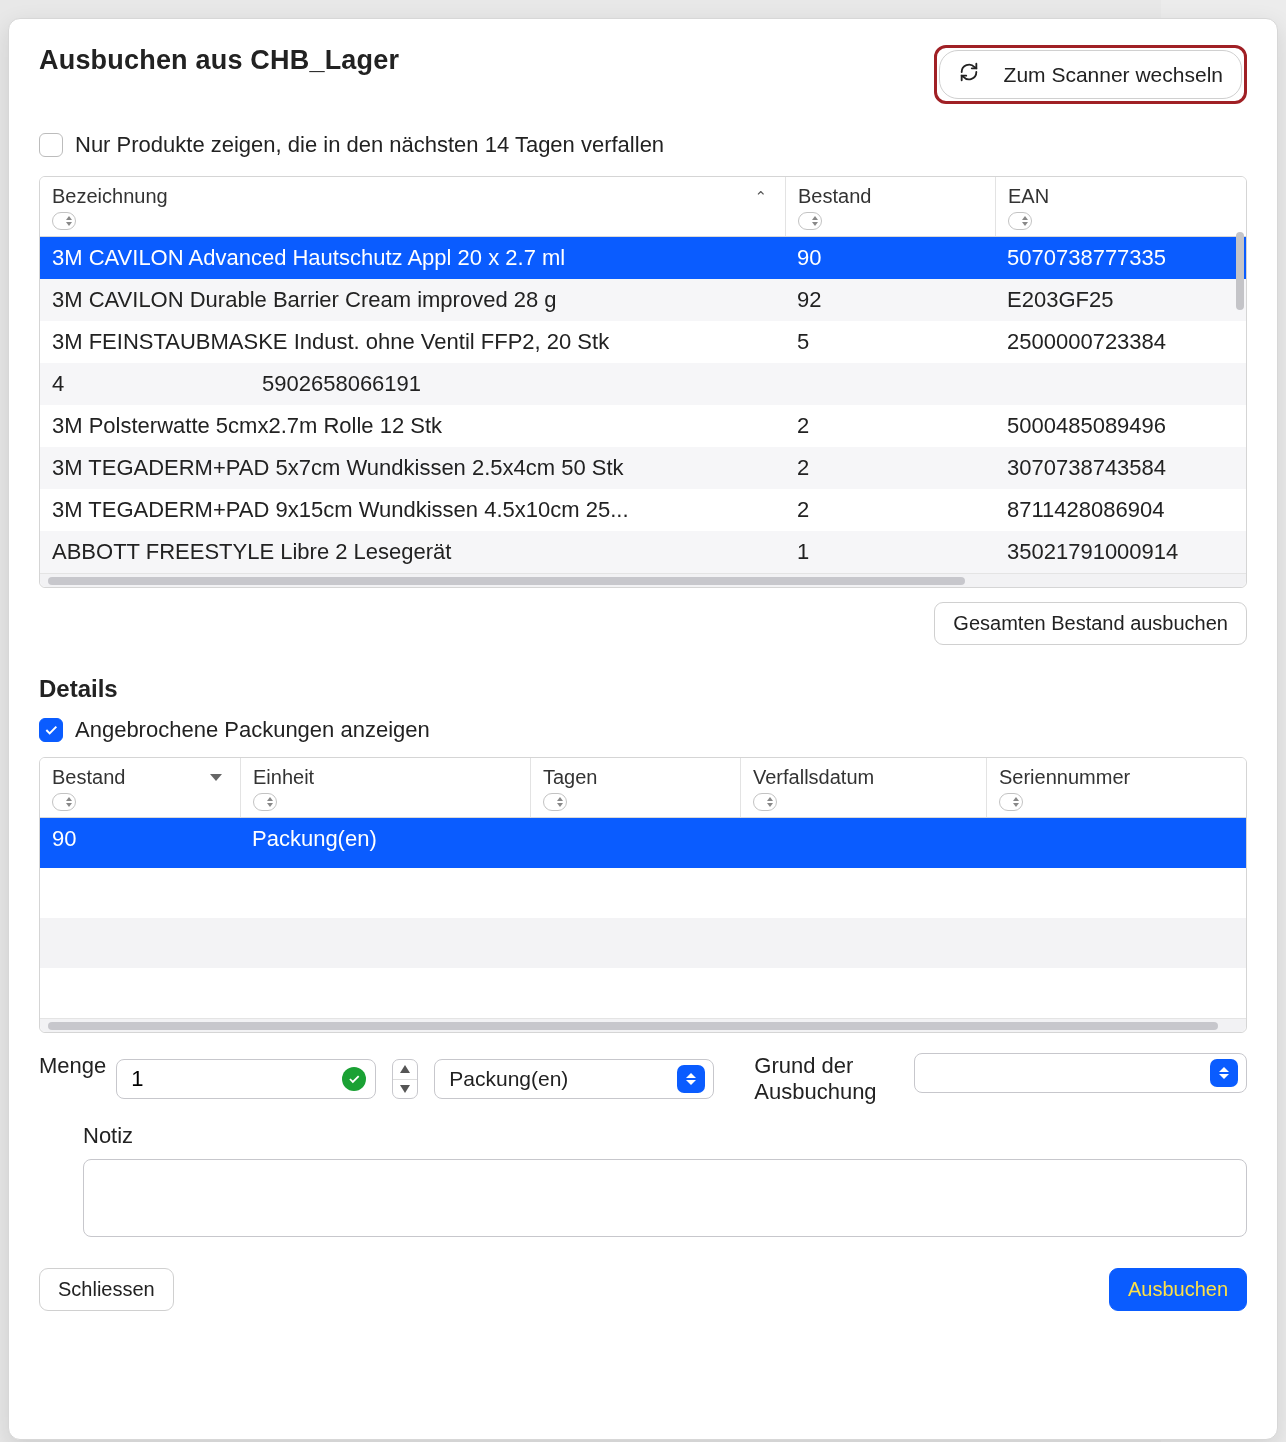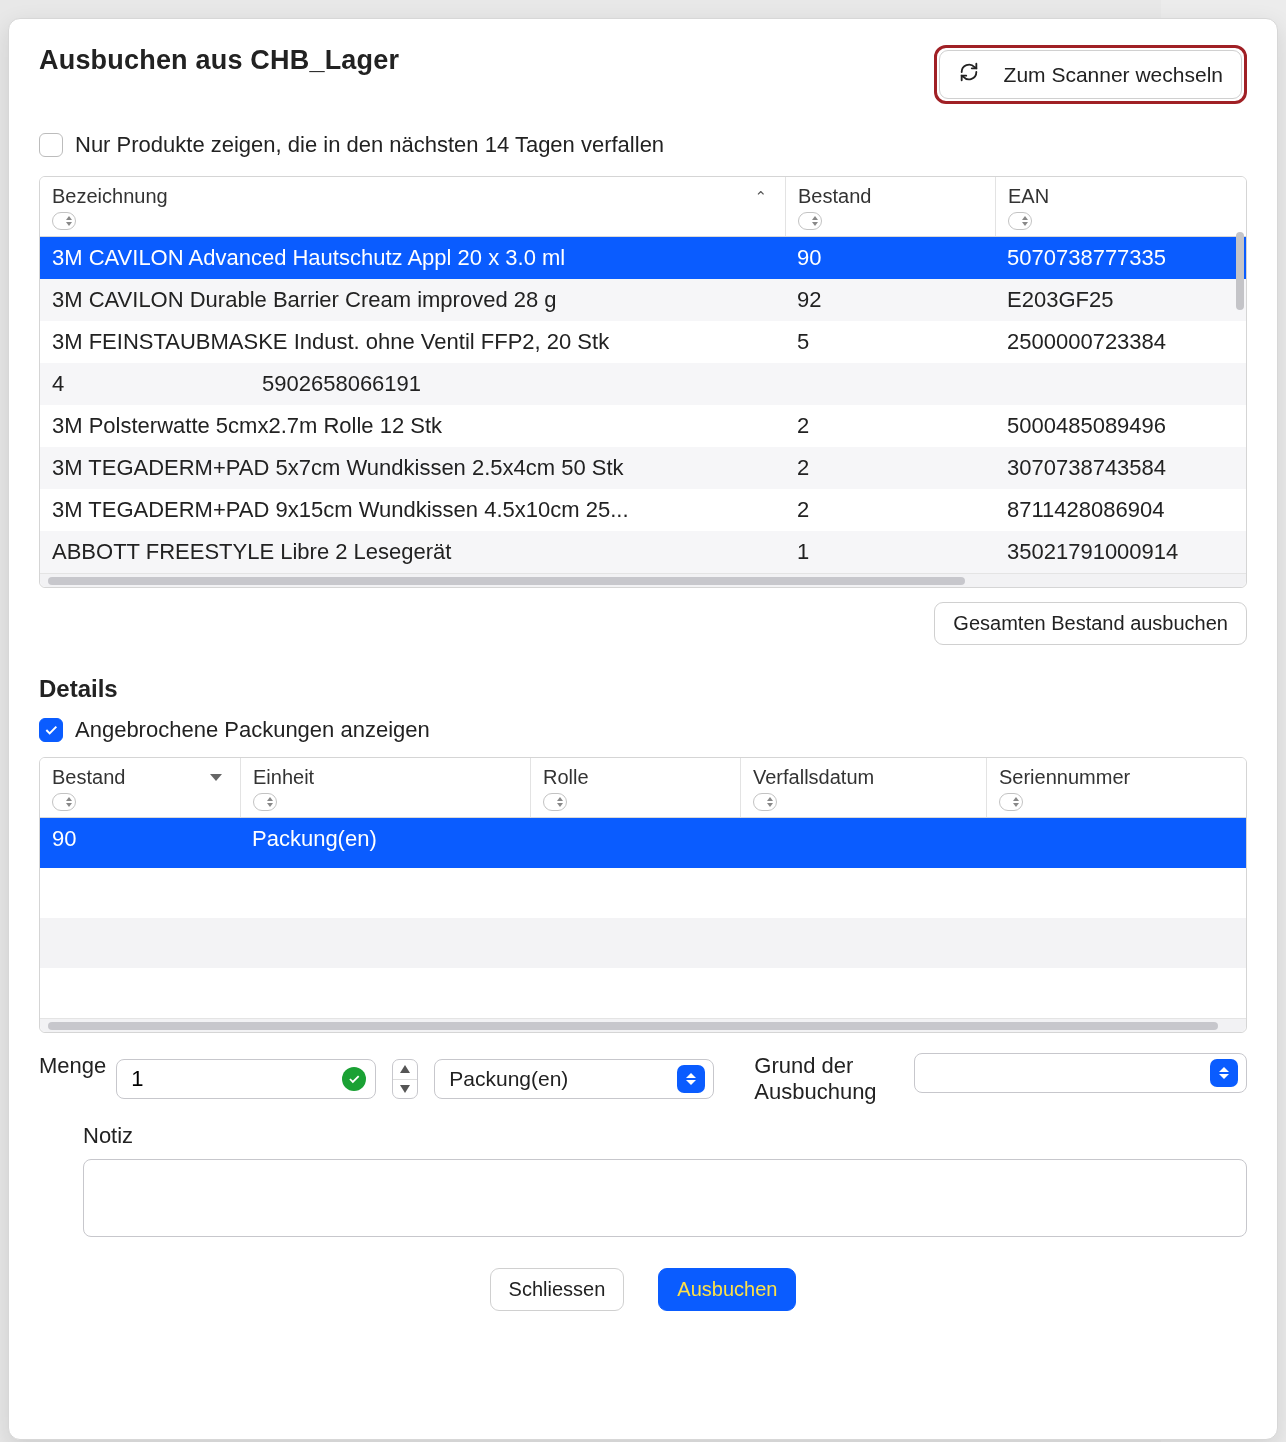--- a/index.html
+++ b/index.html
@@ -21,21 +21,21 @@
     border-radius: 12px;
     box-shadow: 0 8px 24px rgba(0,0,0,.12);
     padding: 26px 30px 22px 30px;
     display: flex;
     flex-direction: column;
   }
   .header-row { display:flex; align-items:flex-start; justify-content:space-between; }
   .title { font-size: 27px; font-weight: 700; letter-spacing:.2px; }
   .scanner-btn {
     display:flex; align-items:center; gap:24px;
-    background:#fff; border:1.5px solid #d0d0d0; border-radius:9px;
+    background:#fff; border:1.5px solid #d0d0d0; border-radius:19px;
     padding:10px 18px; font-size:21px; cursor:pointer; color:#222;
   }
   .scanner-highlight { border:3px solid #a02025; border-radius:12px; padding:2px; }
   .scanner-btn svg { width:22px; height:22px; }
   .checkbox-row { display:flex; align-items:center; gap:12px; margin-top:28px; font-size:22px;}
   .checkbox {
     width:24px; height:24px; border:1.5px solid #bcbcbc; border-radius:6px; background:#fff;
     display:inline-flex; align-items:center; justify-content:center; cursor:pointer;
   }
   .checkbox.checked {
@@ -151,21 +151,21 @@
   }
   .select .sel-arrow span.up{ border-bottom:5px solid #fff;}
   .select .sel-arrow span.dn{ border-top:5px solid #fff;}
 
   .notiz { margin-top:18px;margin-left:44px; }
   .notiz textarea{
     width:100%; height:78px; border:1px solid #c7c7cc; border-radius:8px;
     resize:none; font-size:20px; padding:10px 12px; font-family:inherit; background:#fff;
   }
 
-  .footer { display:flex; justify-content:center; gap:34px; margin-top:26px; }
+  .footer { display:flex; justify-content:space-between; gap:34px; margin-top:26px; }
 
   .th .chev-down{
     width:0;height:0;border-left:6px solid transparent;border-right:6px solid transparent;
     border-top:7px solid #666; display:inline-block; margin-left:auto; margin-right:6px;
     align-self:center;
   }
 </style>
 </head>
 <body>
 
@@ -210,21 +210,21 @@
         </div>
         <div class="th c-ean">
           <div class="lbl">
                 <span>EAN</span>
               </div>
           <span class="spinbox"></span>
         </div>
       </div>
       <div class="tbody" id="main-tbody">
             <div class="trow selected">
-              <div class="td c-name">3M CAVILON Advanced Hautschutz Appl 20 x 3.0 ml</div>
+              <div class="td c-name">3M CAVILON Advanced Hautschutz Appl 20 x 2.7 ml</div>
               <div class="td c-stock">90</div>
               <div class="td c-ean">5070738777335</div>
             </div>
             <div class="trow">
               <div class="td c-name">3M CAVILON Durable Barrier Cream improved 28 g</div>
               <div class="td c-stock">92</div>
               <div class="td c-ean">E203GF25</div>
             </div>
             <div class="trow">
               <div class="td c-name">3M FEINSTAUBMASKE Indust. ohne Ventil FFP2, 20 Stk</div>
@@ -288,21 +288,21 @@
         <span class="spinbox"></span>
       </div>
       <div class="th c-b">
         <div class="lbl">
               <span>Einheit</span>
             </div>
         <span class="spinbox"></span>
       </div>
       <div class="th c-c">
         <div class="lbl">
-              <span>Rolle</span>
+              <span>Tagen</span>
             </div>
         <span class="spinbox"></span>
       </div>
       <div class="th c-e">
         <div class="lbl">
               <span>Verfallsdatum</span>
             </div>
         <span class="spinbox"></span>
       </div>
       <div class="th c-d">

